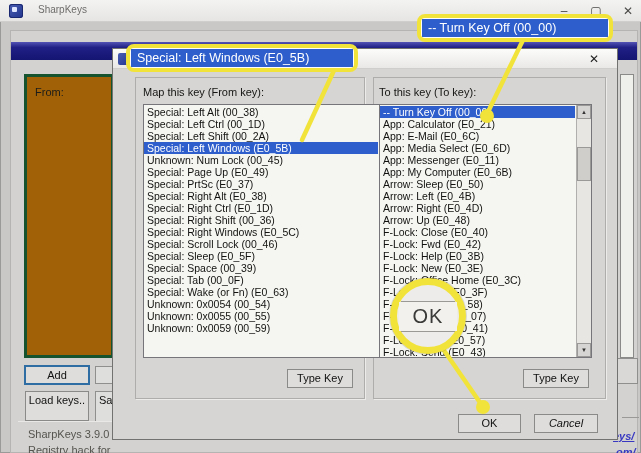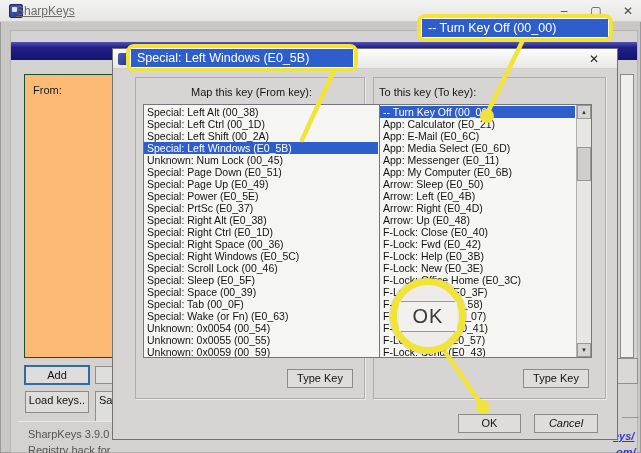--- a/index.html
+++ b/index.html
@@ -9,47 +9,47 @@
   .abs { position:absolute; }
 
   
   .window-frame { inset:0; box-shadow: inset 0 0 0 1px #9a9a98; }
   .titlebar { left:0; top:0; width:641px; height:22px;
     background:linear-gradient(#f3f3f2,#e6e5e3); border-bottom:1px solid #cfcecc; }
   .app-icon { left:9px; top:4px; width:14px; height:14px; border-radius:3px;
     background:linear-gradient(135deg,#4a5fb4,#22348c); box-shadow:inset 0 0 0 1px #1a2870; }
   .app-icon::after{ content:""; position:absolute; left:3px; top:3px; width:5px; height:5px;
     background:#dfe6ff; border-radius:1px; }
-  .app-title { left:16px; top:4px; font-size:12px; color:#6e6d6b;text-decoration:underline; }
+  .app-title { left:38px; top:4px; font-size:10px; color:#6e6d6b; }
   .win-btn { top:0; width:28px; height:22px; text-align:center; line-height:22px;
     font-size:12px; color:#4a4a48; }
 
   .inner-panel { left:10px; top:30px; width:628px; height:423px;
     background:#d3d2d0; border:1px solid #b5b4b2; }
   .navy-band { left:11px; top:42px; width:626px; height:18px;
     background:linear-gradient(180deg, #5353b5 0%, #202086 30%, var(--navy) 100%); }
 
   .from-panel { left:24px; top:74px; width:90px; height:284px;
-    background:#fdba74; border:1px solid #14532d; }
+    background:#a16207; border:3px solid #14532d; }
   .from-label { left:8px; top:9px; font-size:11px; color:#1c1c1a; }
   .right-sliver { left:620px; top:74px; width:14px; height:284px;
     background:#efefec; border:1px solid #8a8a88; }
   .partial-btn-right { left:616px; top:358px; width:22px; height:26px;
     background:#d9d8d6; border:1px solid #8f8f8d; }
   .partial-btn-row1 { left:95px; top:366px; width:18px; height:18px;
     background:#dededc; border:1px solid #8f8f8d; }
   .partial-btn-row2 { left:95px; top:391px; width:18px; height:31px;
     background:#dededc; border:1px solid #8f8f8d; font-size:11px; color:#111;
     line-height:16px; padding-left:3px; overflow:hidden; }
 
   .btn { background:#dedddb; border:1px solid #8a8a88; font-size:11px; color:#111;
     text-align:center; }
   .add-btn { left:25px; top:366px; width:64px; height:18px; line-height:16px;
     border:1px solid #2e6da4; box-shadow:0 0 0 1px #2e6da4; }
-  .loadkeys-btn { left:25px; top:391px; width:64px; height:22px; line-height:16px; }
+  .loadkeys-btn { left:25px; top:391px; width:64px; height:30px; line-height:16px; }
 
   .divider-left { left:18px; top:421px; width:95px; height:1px; background:#a6a5a3;
     border-bottom:1px solid #e9e8e6; }
   .status1 { left:28px; top:428px; width:84px; height:13px; overflow:hidden;
     font-size:11px; color:#55544f; white-space:nowrap; }
   .status2 { left:28px; top:444px; width:84px; height:13px; overflow:hidden;
     font-size:11px; color:#55544f; white-space:nowrap; }
   .divider-right { left:622px; top:417px; width:17px; height:1px; background:#9a9998; }
   .link { font-size:11px; font-weight:bold; font-style:italic; color:var(--link);
     text-decoration:underline; white-space:nowrap; }
@@ -63,21 +63,21 @@
     background:linear-gradient(#fcfcfb,#e9e8e6); border-bottom:1px solid #cfcecc; }
   .dlg-icon { left:5px; top:4px; width:12px; height:12px; border-radius:2px;
     background:linear-gradient(135deg,#4a5fb4,#22348c); }
   .dlg-close { left:466px; top:0; width:30px; height:20px; text-align:center;
     line-height:20px; font-size:12px; color:#222; }
 
   .group { border:1px solid #aeadab; box-shadow:1px 1px 0 #ecebe9; }
   .group-from { left:22px; top:28px; width:230px; height:322px; }
   .group-to   { left:260px; top:28px; width:233px; height:322px; }
   .group-label { font-size:11px; color:#151513; }
-  .lbl-from { left:30px; top:37px;margin-left:48px; }
+  .lbl-from { left:30px; top:37px; }
   .lbl-to   { left:266px; top:37px; }
 
   .listbox { background:#f5f5f2; border:1px solid #75757a; overflow:hidden; }
   .list-from { left:30px; top:55px; width:252px; height:254px; }
   .list-to   { left:266px; top:55px; width:213px; height:254px; }
   .list-rows { position:absolute; left:0; top:1px; right:16px; bottom:0; }
   .list-row { height:12px; line-height:12px; font-size:10.5px; color:#121210;
     padding-left:3px; white-space:nowrap; overflow:hidden; }
   .list-row.selected { background:var(--sel); color:#fff; }
 
@@ -160,27 +160,25 @@
   <div class="abs group-label lbl-from">Map this key (From key):</div>
   <div class="abs group-label lbl-to">To this key (To key):</div>
 
   <div class="abs listbox list-from">
     <div class="list-rows">
         <div class="list-row">Special: Left Alt (00_38)</div>
         <div class="list-row">Special: Left Ctrl (00_1D)</div>
         <div class="list-row">Special: Left Shift (00_2A)</div>
         <div class="list-row selected">Special: Left Windows (E0_5B)</div>
         <div class="list-row">Unknown: Num Lock (00_45)</div>
-        <div class="list-row">Special: Page Down (E0_51)</div>
         <div class="list-row">Special: Page Up (E0_49)</div>
-        <div class="list-row">Special: Power (E0_5E)</div>
         <div class="list-row">Special: PrtSc (E0_37)</div>
         <div class="list-row">Special: Right Alt (E0_38)</div>
         <div class="list-row">Special: Right Ctrl (E0_1D)</div>
-        <div class="list-row">Special: Right Space (00_36)</div>
+        <div class="list-row">Special: Right Shift (00_36)</div>
         <div class="list-row">Special: Right Windows (E0_5C)</div>
         <div class="list-row">Special: Scroll Lock (00_46)</div>
         <div class="list-row">Special: Sleep (E0_5F)</div>
         <div class="list-row">Special: Space (00_39)</div>
         <div class="list-row">Special: Tab (00_0F)</div>
         <div class="list-row">Special: Wake (or Fn) (E0_63)</div>
         <div class="list-row">Unknown: 0x0054 (00_54)</div>
         <div class="list-row">Unknown: 0x0055 (00_55)</div>
         <div class="list-row">Unknown: 0x0059 (00_59)</div>
       </div>

